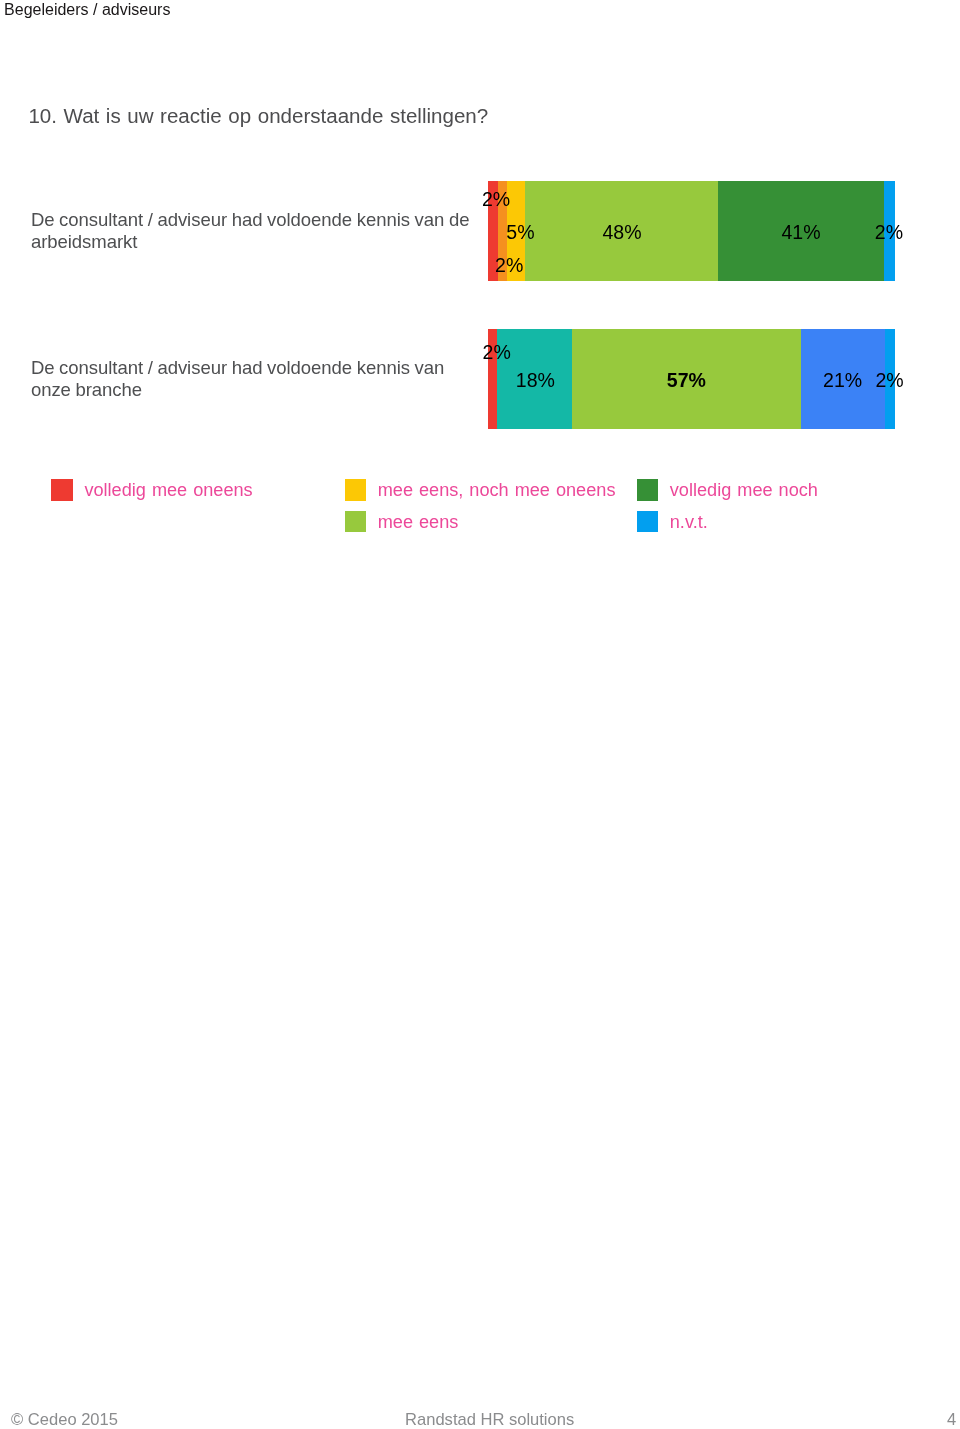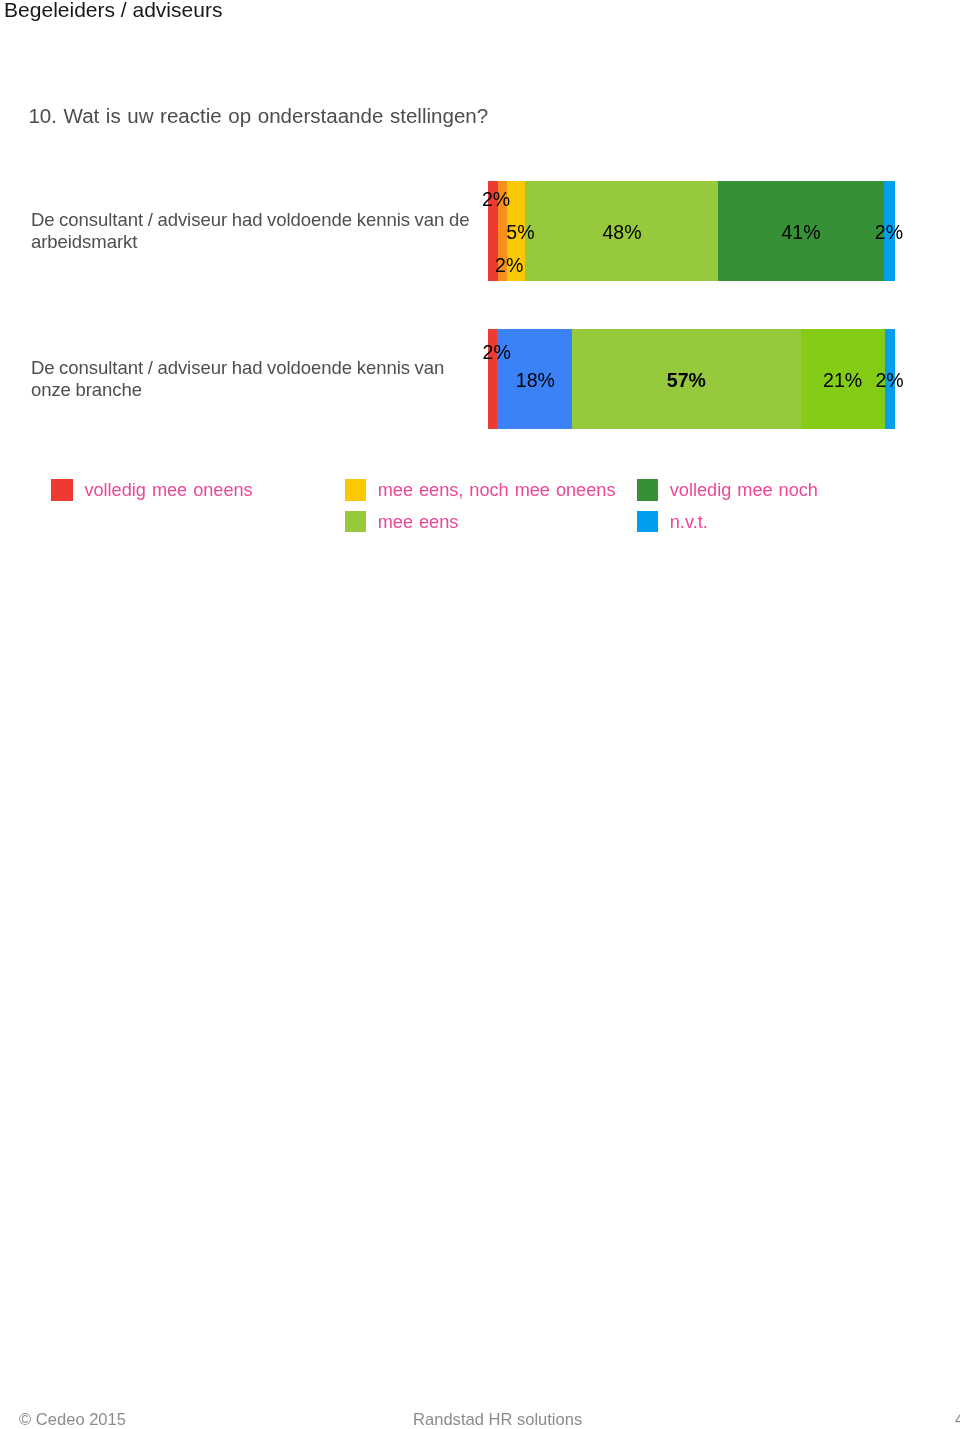--- a/index.html
+++ b/index.html
@@ -16,21 +16,21 @@
     font-family: "Liberation Sans", sans-serif;
     -webkit-font-smoothing: antialiased;
   }
   .page { position: absolute; inset: 0; }
 
   
   .doc-header {
     position: absolute;
     left: 4.1px;
     top: -1.2px;
-    font-size: 21px;
+    font-size: 16px;
     line-height: 22px;
     color: #1a1718;
     white-space: nowrap;
   }
 
   
   .question {
     position: absolute;
     left: 28.4px;
     top: 104.3px;
@@ -80,21 +80,21 @@
     left: 33.1px;
     top: 0.8px;
     font-size: 18.15px;
     line-height: 21.5px;
     word-spacing: 0.95px;
     color: #ec4899;
     white-space: nowrap;
   }
 
   
-  .footer { position: absolute; left: 16px; right: 0; bottom: 0; height: 30px; }
+  .footer { position: absolute; left: 8px; right: 0; bottom: 0; height: 30px; }
   .footer span { position: absolute; font-size: 16.55px; line-height: 18px; color: #8b8c8e; white-space: nowrap; }
   .footer-left { left: 3.1px; top: 12.1px; }
   .footer-center { left: 397.1px; top: 12.1px; }
   .footer-right { left: 939.0px; top: 12.1px; }
 </style>
 </head>
 <body>
 
 <div class="page">
 
@@ -131,27 +131,27 @@
         </div>
       </div>
       <div class="bar-label" style="left: 30.9px; top: 357.1px; width: 460px;">
         <div>De consultant / adviseur had voldoende kennis van</div>
         <div>onze branche</div>
       </div>
       <div class="bar" style="left: 488px; top: 329.3px; width: 407px; height: 99.5px;">
         <div class="seg" style="background: rgb(238, 58, 49); width: 9.1168px;">
           <span class="seg-val" style="transform: translateX(-50%) translate(4.1px, -28.6px);">2%</span>
         </div>
-        <div class="seg" style="background: #3b82f6; width: 74.481px;">
+        <div class="seg" style="background: #14b8a6; width: 74.481px;">
           <span class="seg-val" style="transform: translateX(-50%) translate(1px, -1.3px);">18%</span>
         </div>
         <div class="seg" style="background: rgb(151, 201, 61); width: 229.1px; font-weight: bold;">
           <span class="seg-val" style="transform: translateX(-50%) translate(0.2px, -1.3px);">57%</span>
         </div>
-        <div class="seg" style="background: #84cc16; width: 84.2083px;">
+        <div class="seg" style="background: #3b82f6; width: 84.2083px;">
           <span class="seg-val" style="transform: translateX(-50%) translate(-0.1px, -1.3px);">21%</span>
         </div>
         <div class="seg" style="background: rgb(2, 159, 239); width: 10.0936px;">
           <span class="seg-val" style="transform: translateX(-50%) translate(-0.3px, -1.3px);">2%</span>
         </div>
       </div>
     </div>
 
   <div class="legend" id="legend">
       <div class="legend-item" style="left: 51.3px; top: 479.2px;">

